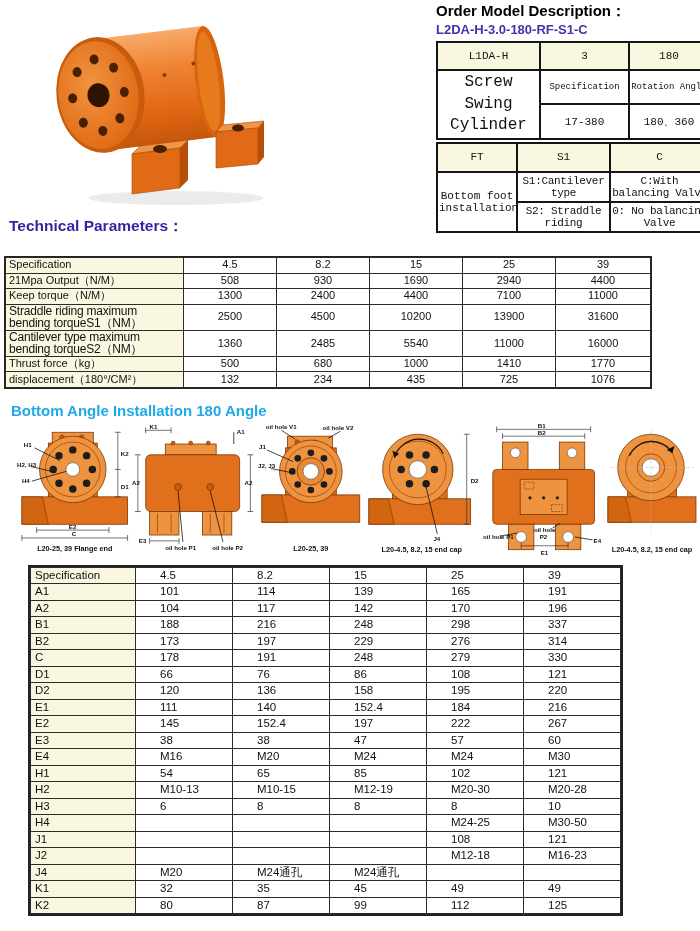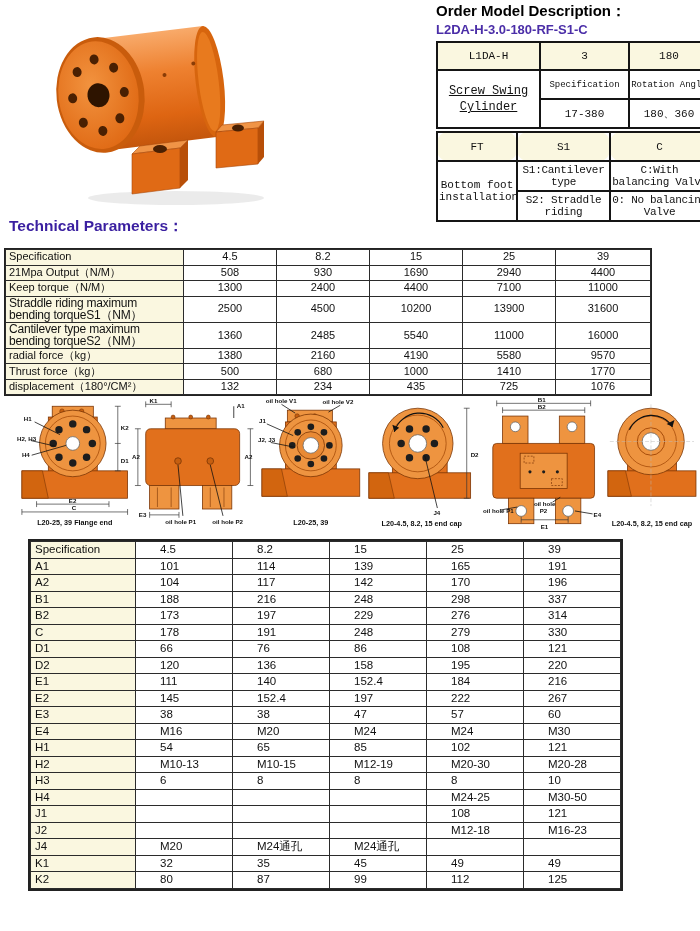--- a/index.html
+++ b/index.html
@@ -11,30 +11,30 @@
   .photo{position:absolute;left:48px;top:4px;width:224px;height:206px;}
   .order{position:absolute;left:436px;top:2px;width:272px;}
   .order-title{font-size:15px;font-weight:bold;color:#000;margin:0 0 1px 0;}
   .model-code{font-size:13px;font-weight:bold;color:#4b2ea8;margin:0 0 4px 0;}
   table.order-table{border-collapse:collapse;width:272px;table-layout:fixed;
       font-family:"Liberation Mono", monospace;margin-top:2px;}
   .order-table td{border:2px solid #151515;text-align:center;vertical-align:middle;
       background:#fff;font-size:10px;padding:1px;}
   .order-table td.cream{background:#faf7e0;}
   .order-table td.big{font-size:11px;margin-left:20px;}
-  .order-table td.prod{font-size:12px;line-height:1.35;text-decoration:underline;}
+  .order-table td.prod{font-size:16px;line-height:1.35;}
   .order-table td.mid{font-size:9px;}
   .order-table td.small{font-size:11px;letter-spacing:-0.3px;}
   #order-t1 tr:first-child td{height:24px;}
   #order-t1 td{height:25px;}
-  #order-t2 tr:first-child td{height:25px;border-radius:11px;}
+  #order-t2 tr:first-child td{height:25px;}
   #order-t2 td{height:26px;}
 
   
-  .tech-title{color:#3a1fa0;font-size:15.5px;font-weight:bold;margin:4px 0 12px 9px;}
+  .tech-title{color:#3a1fa0;font-size:15.5px;font-weight:bold;margin:4px 0 20px 9px;}
   #tech-table{border-collapse:collapse;margin-left:5px;width:645px;table-layout:fixed;
       outline:1.5px solid #222;}
   #tech-table th,#tech-table td{border:1.5px solid #2b2b2b;height:14.5px;line-height:1.05;
       padding:0 3px;font-size:11px;}
   #tech-table th{background:#faf7e0;text-align:left;font-weight:normal;}
   #tech-table th.tiny{font-size:12px;letter-spacing:-0.2px;}
   #tech-table td{text-align:center;background:#fff;}
 
   
   .diagram-title{color:#1fa9e8;font-size:15px;font-weight:bold;margin:14px 0 2px 11px;}
@@ -210,46 +210,39 @@
         </tr>
         <tr>
           <th class="tiny">Cantilever type maximum bending torqueS2（NM）</th>
           <td>1360</td>
           <td>2485</td>
           <td>5540</td>
           <td>11000</td>
           <td>16000</td>
         </tr>
         <tr>
-          <th>radial force（kg）</th>
-          <td>1380</td>
-          <td>2160</td>
-          <td>4190</td>
-          <td>5580</td>
-          <td>9570</td>
-        </tr>
-        <tr>
           <th>Thrust force（kg）</th>
           <td>500</td>
           <td>680</td>
           <td>1000</td>
           <td>1410</td>
           <td>1770</td>
         </tr>
         <tr>
           <th>displacement（180°/CM²）</th>
           <td>132</td>
           <td>234</td>
           <td>435</td>
           <td>725</td>
           <td>1076</td>
         </tr>
       </tbody>
   </table>
 
+  <div class="diagram-title">Bottom Angle Installation 180 Angle</div>
 
   <div class="diagrams">
 
     <svg viewBox="0 0 118 138" width="118">
       <rect x="36" y="10" width="42" height="11" class="opart2"></rect>
       <circle cx="46" cy="15" r="2.3" fill="#c65f10" stroke="#7a3404" stroke-width="0.6"></circle>
       <circle cx="66" cy="15" r="2.3" fill="#c65f10" stroke="#7a3404" stroke-width="0.6"></circle>
       <rect x="32" y="21" width="50" height="58" class="opart"></rect>
       <rect x="5" y="76" width="108" height="28" class="opart"></rect>
       <polygon points="5,76 26,76 32,104 5,104" fill="#d2650f" stroke="#7a3404" stroke-width="0.6"></polygon>

